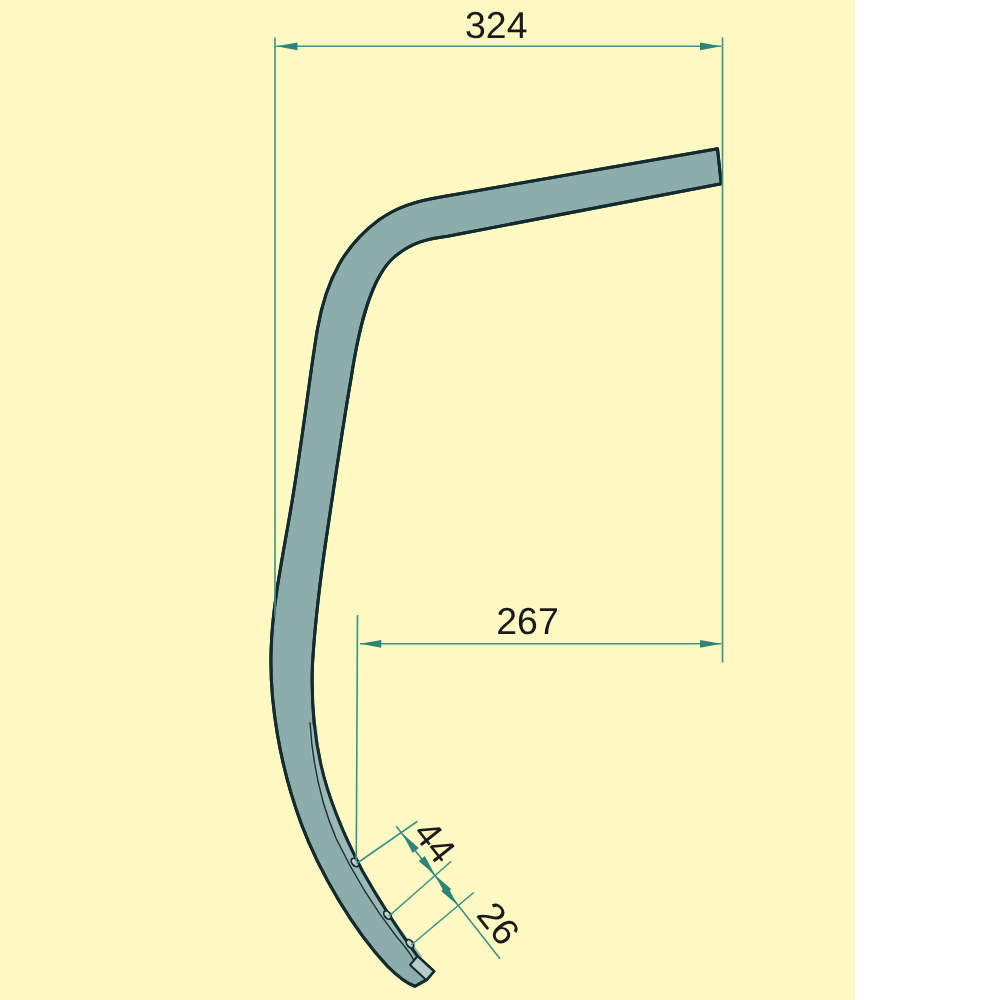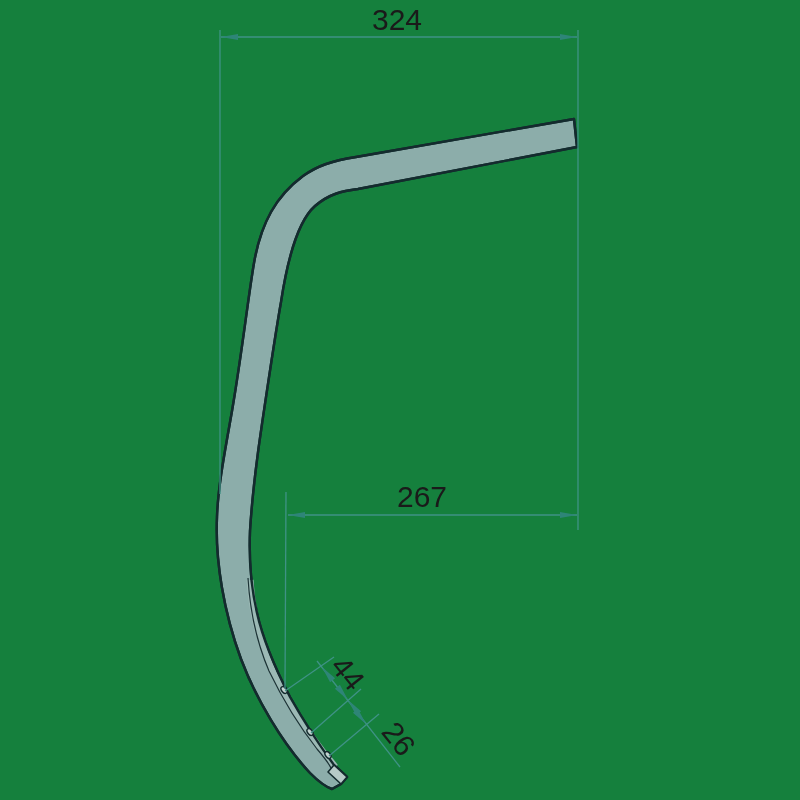--- a/index.html
+++ b/index.html
@@ -6,23 +6,23 @@
     margin: 0;
     padding: 0;
     background: #ffffff;
     width: 800px;
     height: 800px;
     overflow: hidden;
     font-family: "Liberation Sans", sans-serif;
   }
   .canvas-wrap {
     position: relative;
-    width: 800px;
+    width: 684px;
     height: 800px;
-    background: #15803d;
+    background: #fef9c3;
   }
   svg { display: block; }
   .dim-line {
     stroke: #3f9286;
     stroke-width: 1.3;
     fill: none;
   }
   .dim-arrow {
     fill: #2e8577;
     stroke: none;

